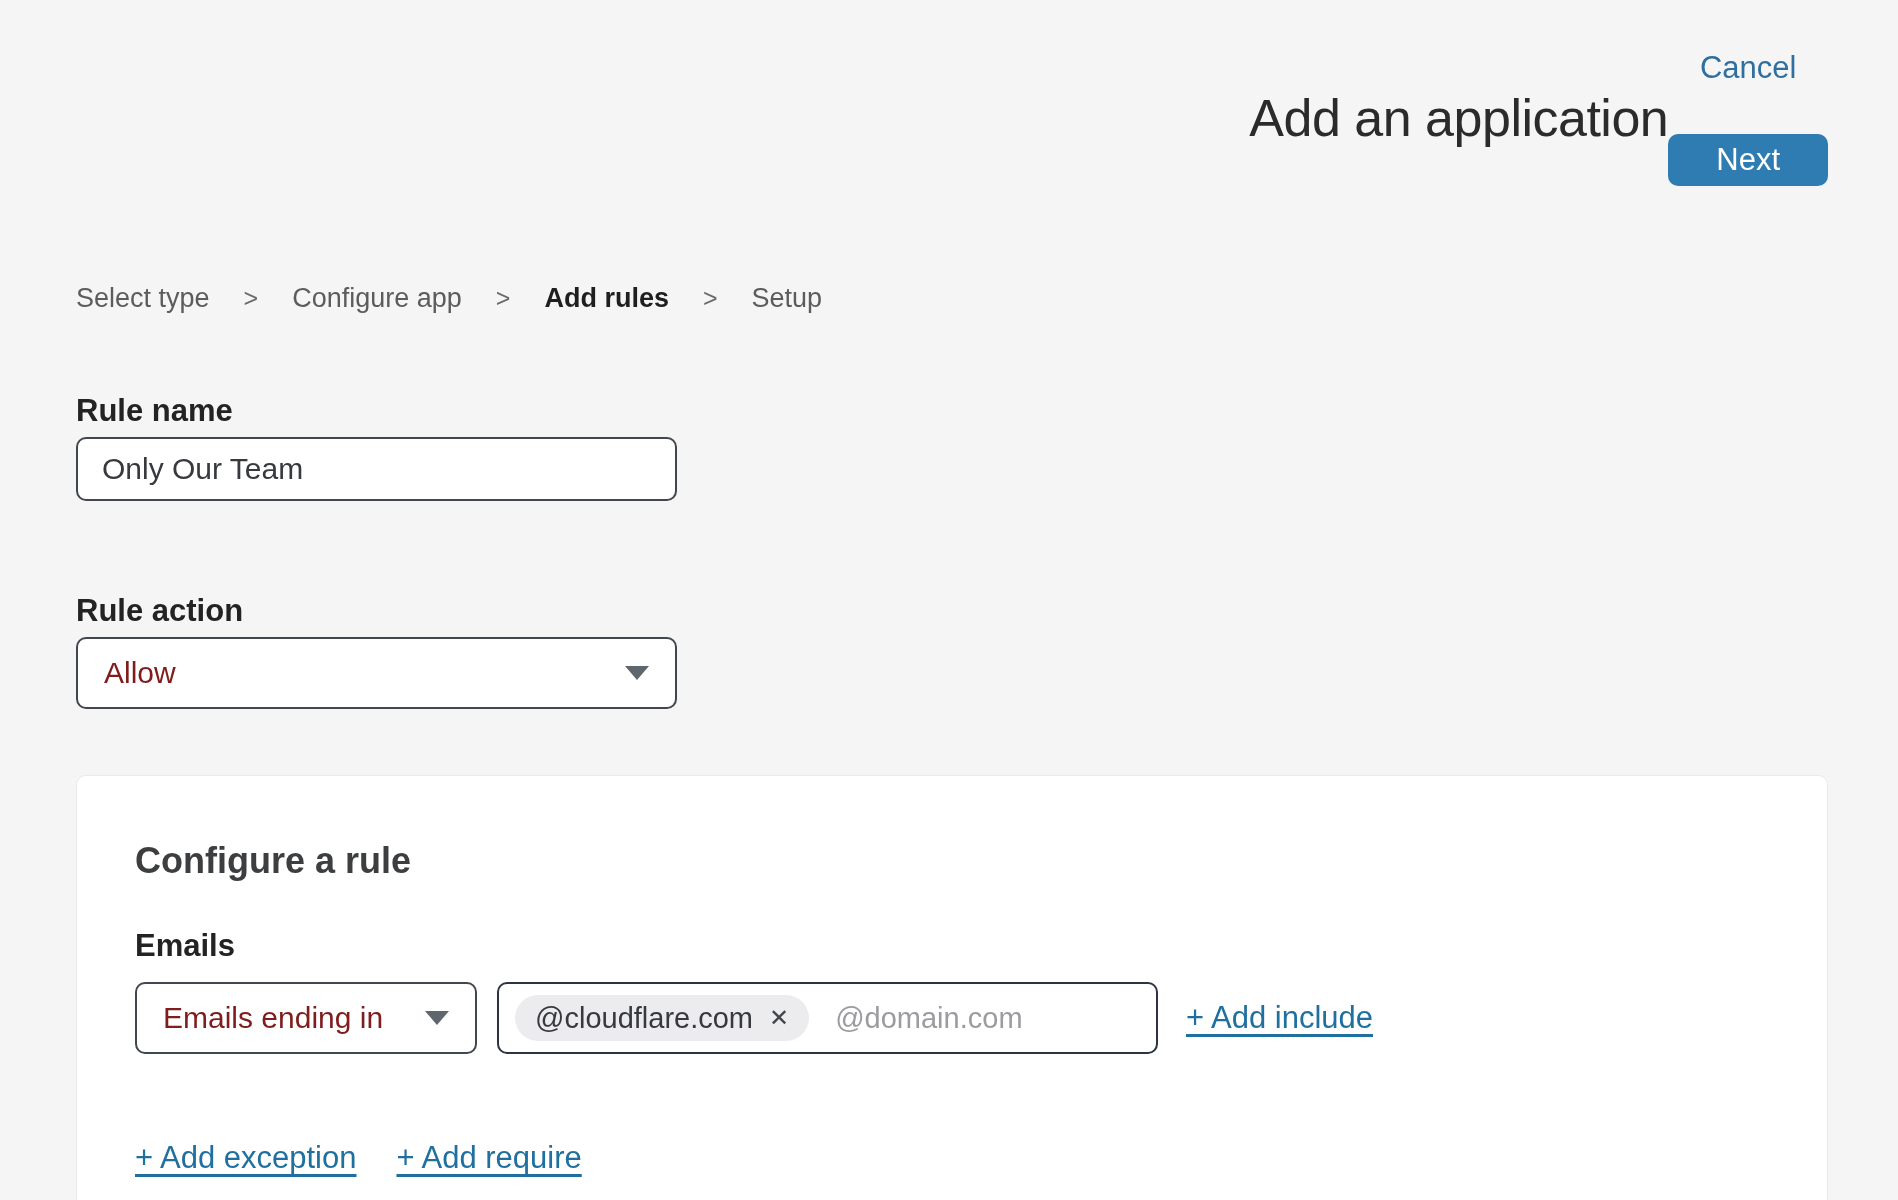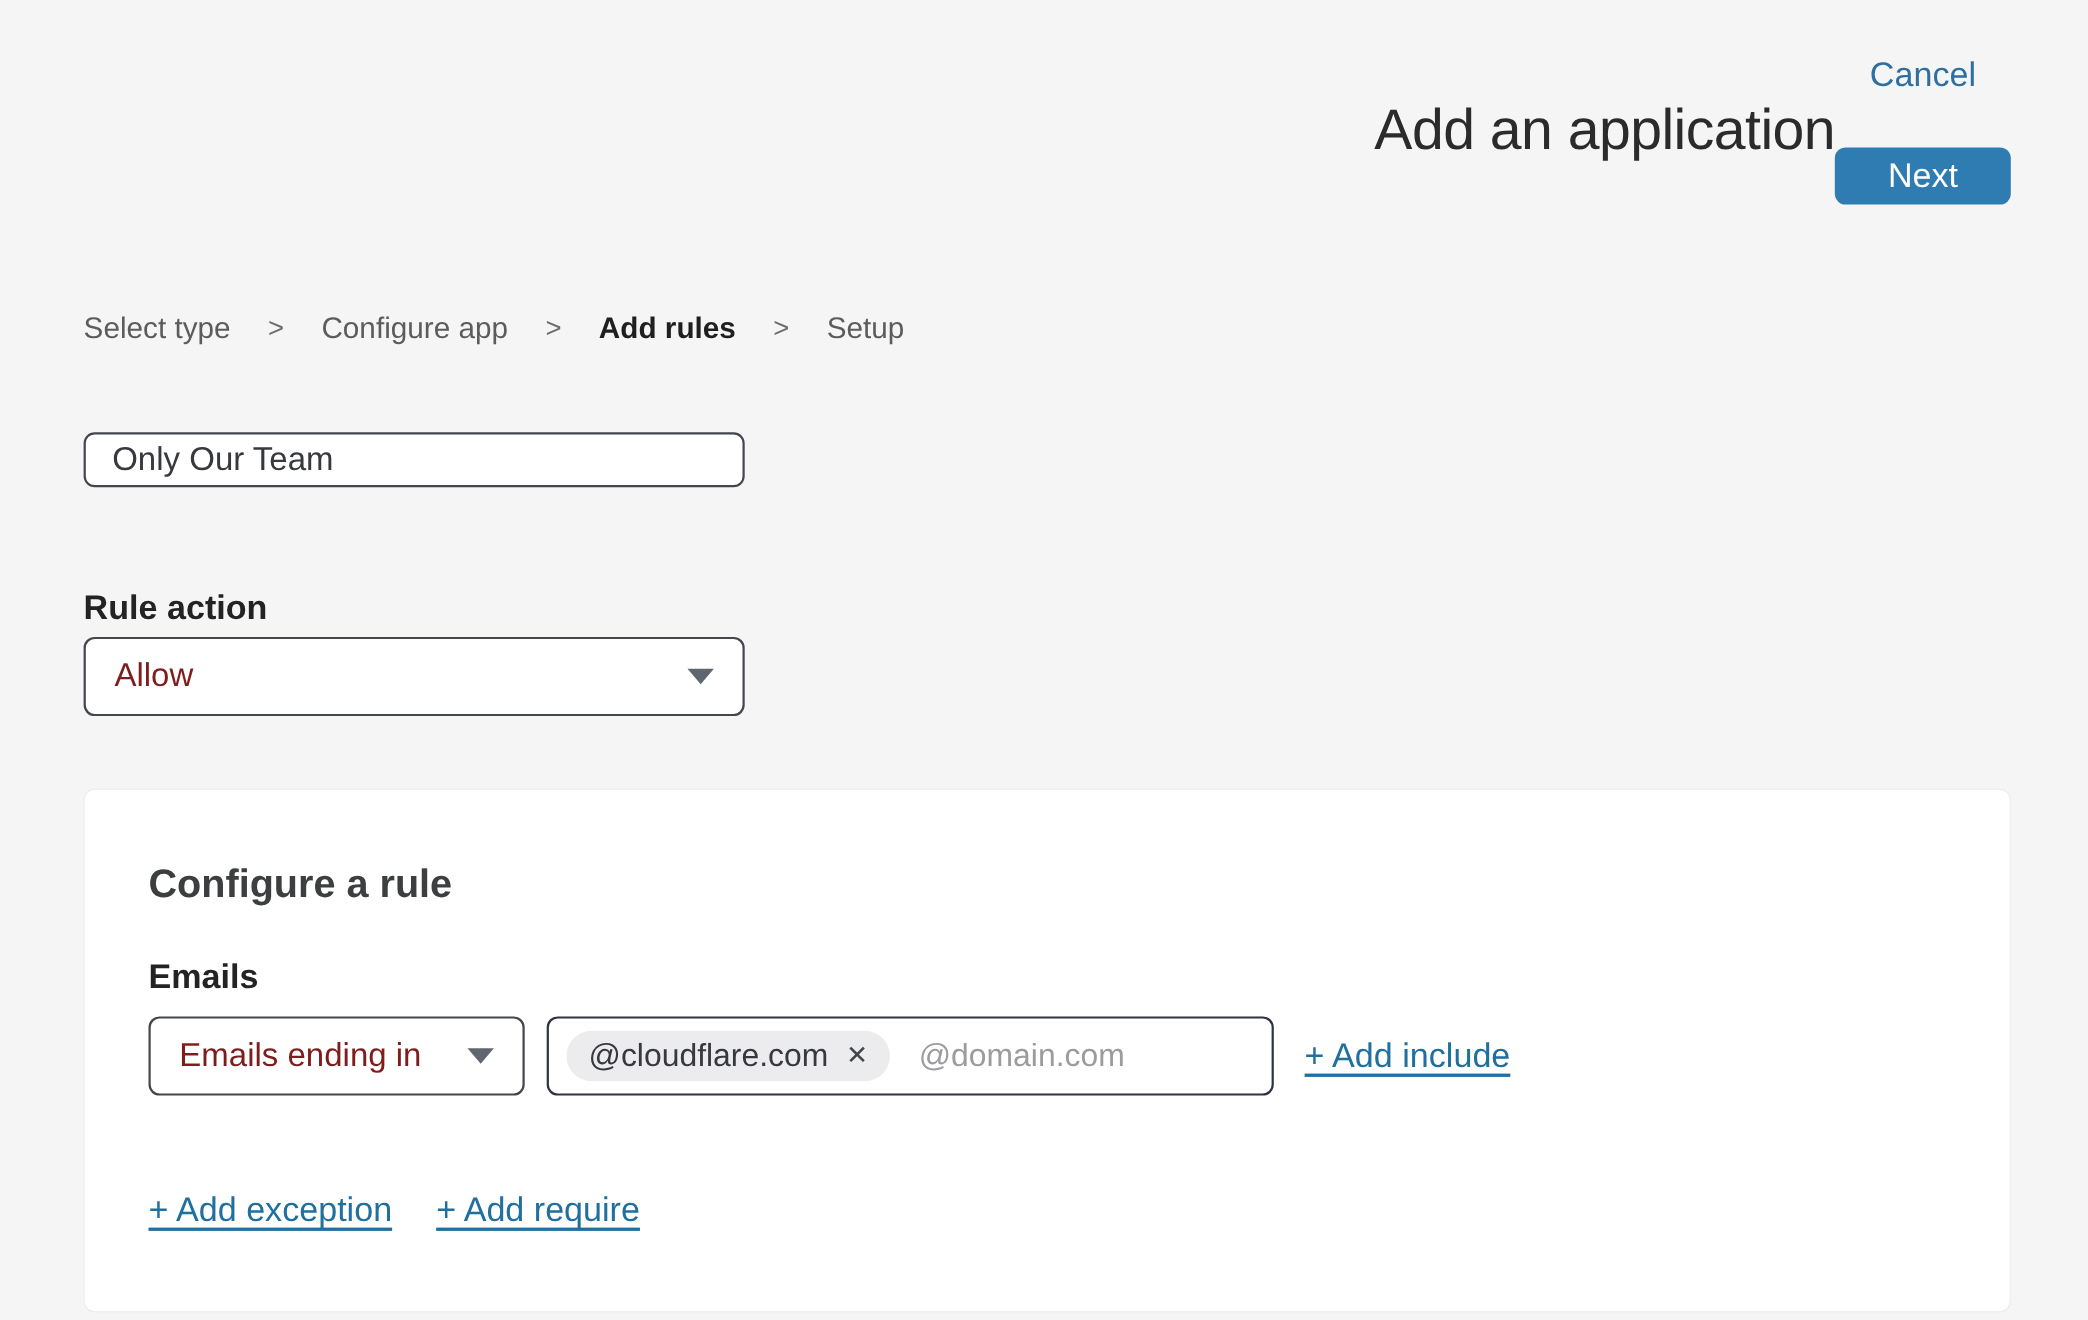--- a/index.html
+++ b/index.html
@@ -39,21 +39,21 @@
   .crumb { cursor: pointer; }
   .crumb.active { font-weight: bold; color: #1f1f1f; }
   .crumb-sep { color: #6b6b6b; font-size: 25px; }
 
   
   .field-label {
     font-size: 31px; font-weight: bold; color: #232323; margin-bottom: 8px;
   }
   .rule-name-section { margin-top: 79px; }
   .text-input {
-    width: 601px; height: 50px;
+    width: 601px; height: 64px;
     border: 2px solid #42464e; border-radius: 10px; background: #ffffff;
     font-size: 30px; color: #37393e; padding: 0 24px;
     font-family: inherit; outline: none;
   }
   .rule-action-section { margin-top: 92px; }
   .select-box {
     width: 601px; height: 72px; background: #ffffff;
     border: 2px solid #42464e; border-radius: 10px;
     display: flex; align-items: center; justify-content: space-between;
     padding: 0 26px; font-size: 30px; color: #7f1d1d; cursor: pointer;
@@ -123,20 +123,21 @@
     <span class="crumb">Select type</span>
     <span class="crumb-sep">&gt;</span>
     <span class="crumb">Configure app</span>
     <span class="crumb-sep">&gt;</span>
     <span class="crumb active">Add rules</span>
     <span class="crumb-sep">&gt;</span>
     <span class="crumb">Setup</span>
   </div>
 
   <div class="rule-name-section">
+    <div class="field-label">Rule name</div>
     <input class="text-input" type="text" value="Only Our Team" style="">
   </div>
 
   <div class="rule-action-section">
     <div class="field-label">Rule action</div>
     <div class="select-box">
       <span>Allow</span>
       <span class="caret"></span>
     </div>
   </div>

